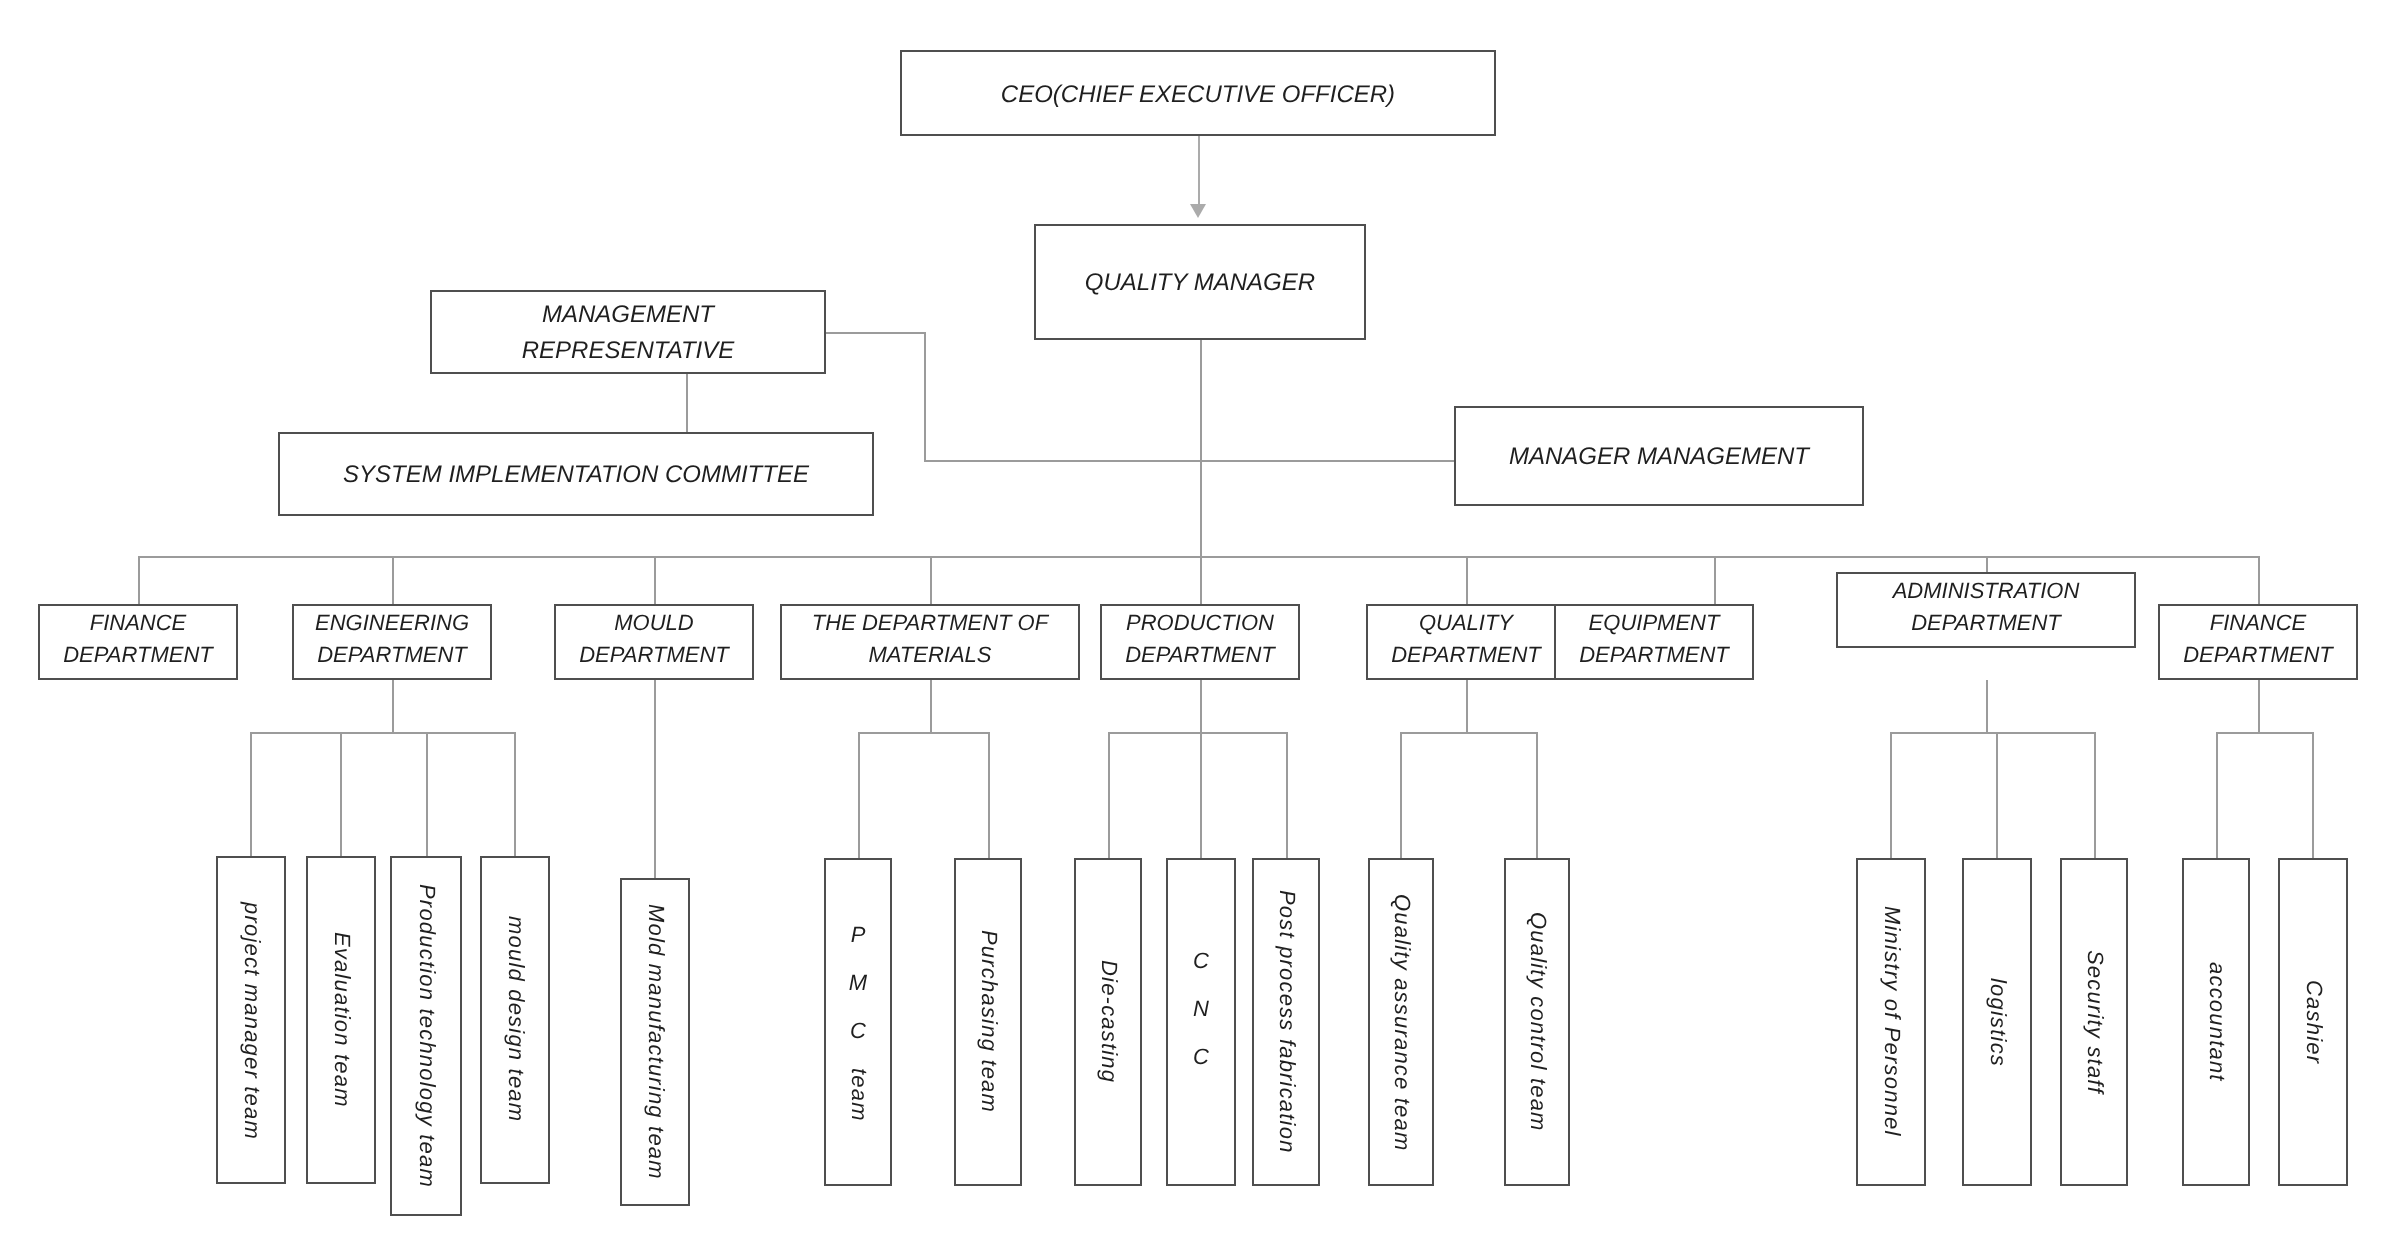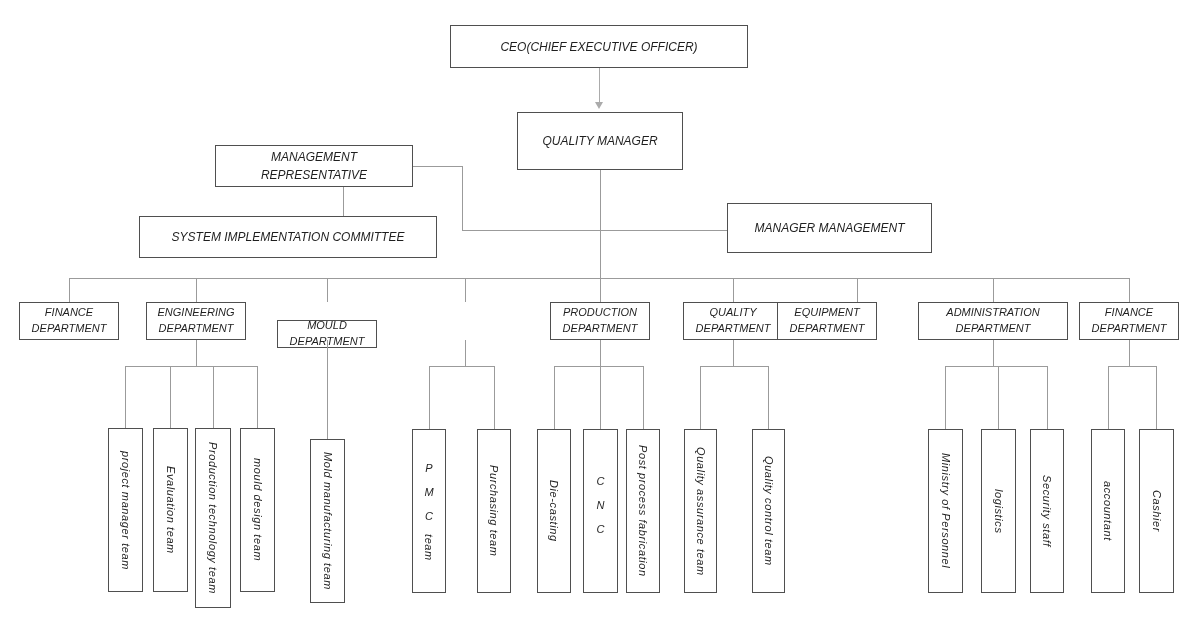--- a/index.html
+++ b/index.html
@@ -61,25 +61,26 @@
   <div class="vl" style="left:327px;top:278px;height:24px"></div>
   <div class="vl" style="left:465px;top:278px;height:24px"></div>
   <div class="vl" style="left:600px;top:278px;height:24px"></div>
   <div class="vl" style="left:733px;top:278px;height:24px"></div>
   <div class="vl" style="left:857px;top:278px;height:24px"></div>
   <div class="vl" style="left:993px;top:278px;height:24px"></div>
   <div class="vl" style="left:1129px;top:278px;height:24px"></div>
 
   <div class="box" style="left:19px;top:302px;width:100px;height:38px">FINANCE DEPARTMENT</div>
   <div class="box" style="left:146px;top:302px;width:100px;height:38px">ENGINEERING DEPARTMENT</div>
-  <div class="box" style="left:277px;top:320px;width:100px;height:28px">MOULD DEPARTMENT</div>
+  <div class="box" style="left:277px;top:302px;width:100px;height:38px">MOULD DEPARTMENT</div>
+  <div class="box" style="left:390px;top:302px;width:150px;height:38px">THE DEPARTMENT OF MATERIALS</div>
   <div class="box" style="left:550px;top:302px;width:100px;height:38px">PRODUCTION DEPARTMENT</div>
   <div class="box" style="left:683px;top:302px;width:100px;height:38px">QUALITY DEPARTMENT</div>
   <div class="box" style="left:777px;top:302px;width:100px;height:38px">EQUIPMENT DEPARTMENT</div>
-  <div class="box" style="left:918px;top:302px;width:150px;height:38px">ADMINISTRATION DEPARTMENT</div>
+  <div class="box" style="left:918px;top:286px;width:150px;height:38px">ADMINISTRATION DEPARTMENT</div>
   <div class="box" style="left:1079px;top:302px;width:100px;height:38px">FINANCE DEPARTMENT</div>
 
   <div class="vl" style="left:196px;top:340px;height:26px"></div>
   <div class="hl" style="left:125px;top:366px;width:133px"></div>
   <div class="vl" style="left:125px;top:366px;height:62px"></div>
   <div class="vl" style="left:170px;top:366px;height:62px"></div>
   <div class="vl" style="left:213px;top:366px;height:62px"></div>
   <div class="vl" style="left:257px;top:366px;height:62px"></div>
   <div class="vbox" style="left:108px;top:428px;width:35px;height:164px">
     <span class="vtext">project manager team</span>

